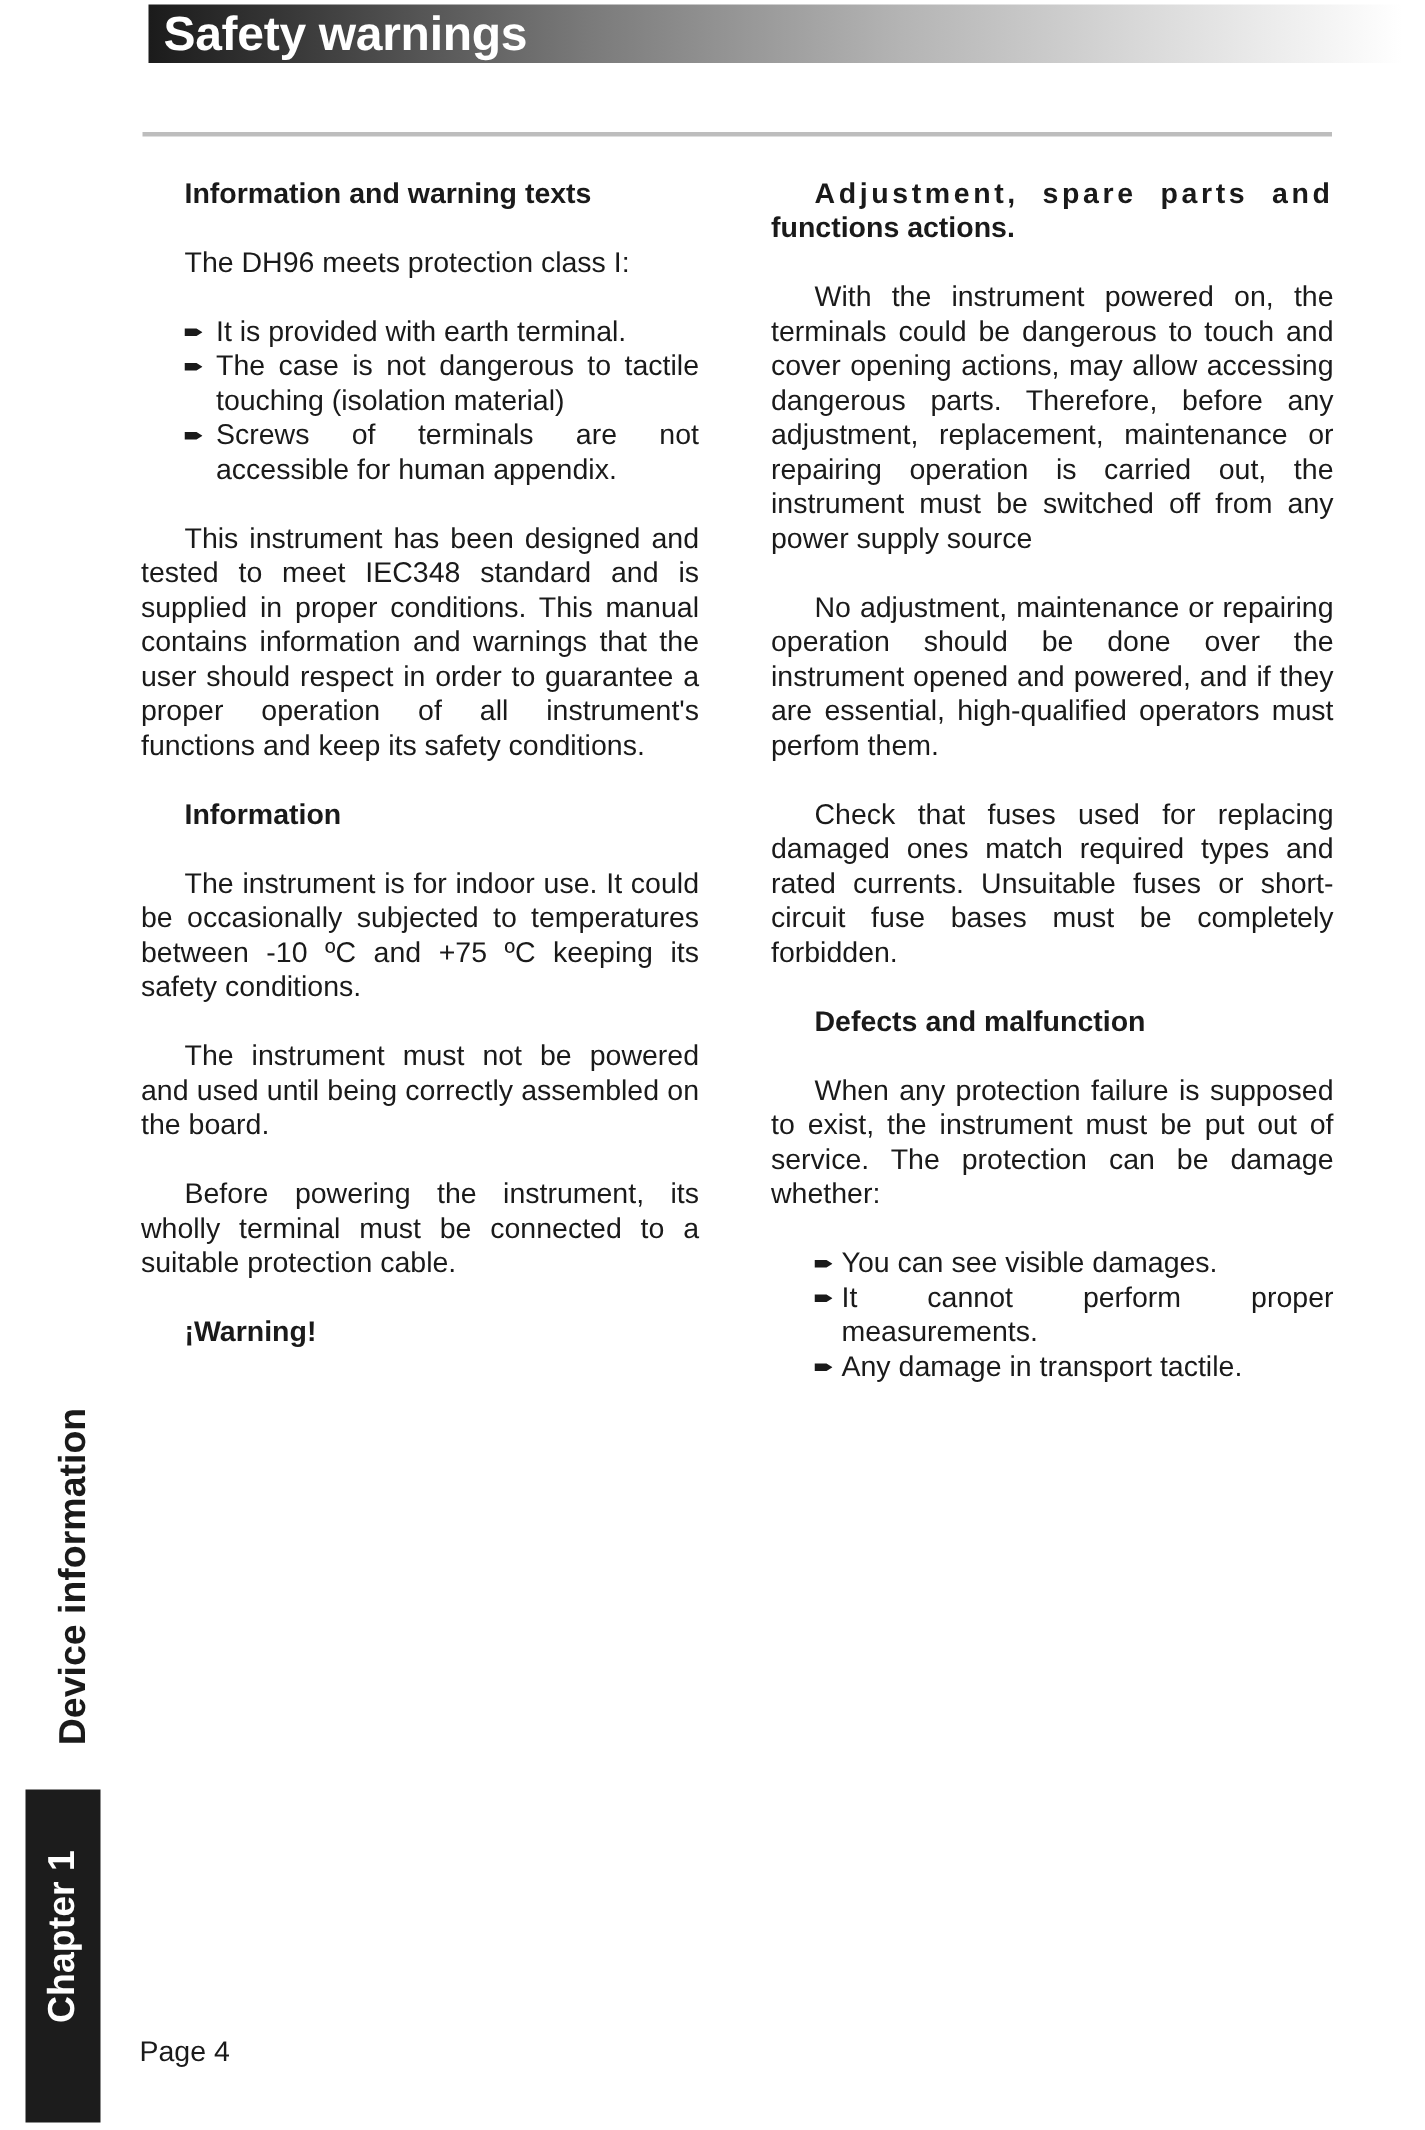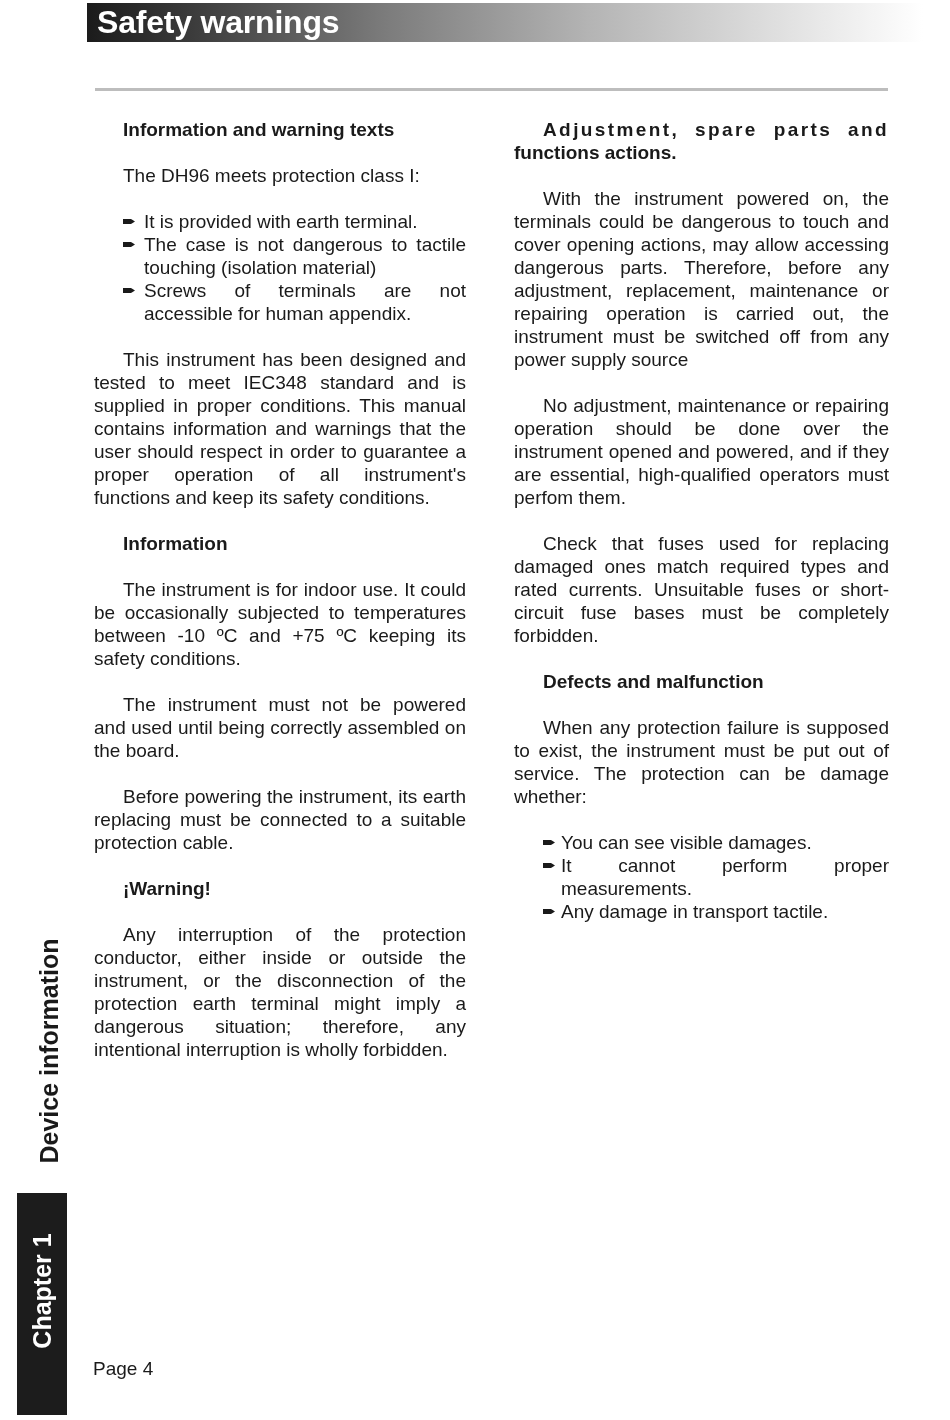--- a/index.html
+++ b/index.html
@@ -2,21 +2,21 @@
 <html><head>
 <meta charset="utf-8">
 <style>
   html, body { margin: 0; padding: 0; }
   body {
     width: 950px; height: 1420px; position: relative; overflow: hidden;
     background: #ffffff; color: #1a1a1a;
     font-family: "Liberation Sans", sans-serif;
   }
   .header-bar {
-    position: absolute; left: 87px; top: 3px; width: 836px; height: 39px;
+    position: absolute; left: 99px; top: 3px; width: 836px; height: 39px;
     background: linear-gradient(to right, #1b1b1b 0%, #3a3a3a 12%, #7a7a7a 35%, #b4b4b4 60%, #dedede 82%, #ffffff 100%);
   }
   .header-title {
     position: absolute; left: 10px; top: 0px; line-height: 39px;
     font-size: 32px; font-weight: bold; color: #ffffff; letter-spacing: -0.2px;
     white-space: nowrap;
   }
   .divider {
     position: absolute; left: 95px; top: 88px; width: 793px; height: 3px;
     background: #bdbdbd;
@@ -101,23 +101,22 @@
             <path d="M0 1 H8 L12 3.5 L8 6 H0 Z" fill="#1a1a1a"></path>
           </svg>
         </span>
       <span>Screws of terminals are not accessible for human appendix.</span>
     </li>
   </ul>
   <p>This instrument has been designed and tested to meet IEC348 standard and is supplied in proper conditions. This manual contains information and warnings that the user should respect in order to guarantee a proper operation of all instrument's functions and keep its safety conditions.</p>
   <h3>Information</h3>
   <p>The instrument is for indoor use. It could be occasionally subjected to temperatures between -10 ºC and +75 ºC keeping its safety conditions.</p>
   <p>The instrument must not be powered and used until being correctly assembled on the board.</p>
-  <p>Before powering the instrument, its earth replacing must be connected to a suitable protection cable.</p>
+  <p>Before powering the instrument, its wholly terminal must be connected to a suitable protection cable.</p>
   <h3>¡Warning!</h3>
-  <p>Any interruption of the protection conductor, either inside or outside the instrument, or the disconnection of the protection earth terminal might imply a dangerous situation; therefore, any intentional interruption is wholly forbidden.</p>
 </div>
 
 <div class="col col-right">
   <h3 class="justified" style="padding-left:0;">
     <span class="first spaced" style="padding-left:29px; letter-spacing:2.4px;">Adjustment, spare parts and</span>
     <span>functions actions.</span>
   </h3>
   <p>With the instrument powered on, the terminals could be dangerous to touch and cover opening actions, may allow accessing dangerous parts. Therefore, before any adjustment, replacement, maintenance or repairing operation is carried out, the instrument must be switched off from any power supply source</p>
   <p>No adjustment, maintenance or repairing operation should be done over the instrument opened and powered, and if they are essential, high-qualified operators must perfom them.</p>
   <p>Check that fuses used for replacing damaged ones match required types and rated currents. Unsuitable fuses or short-circuit fuse bases must be completely forbidden.</p>

